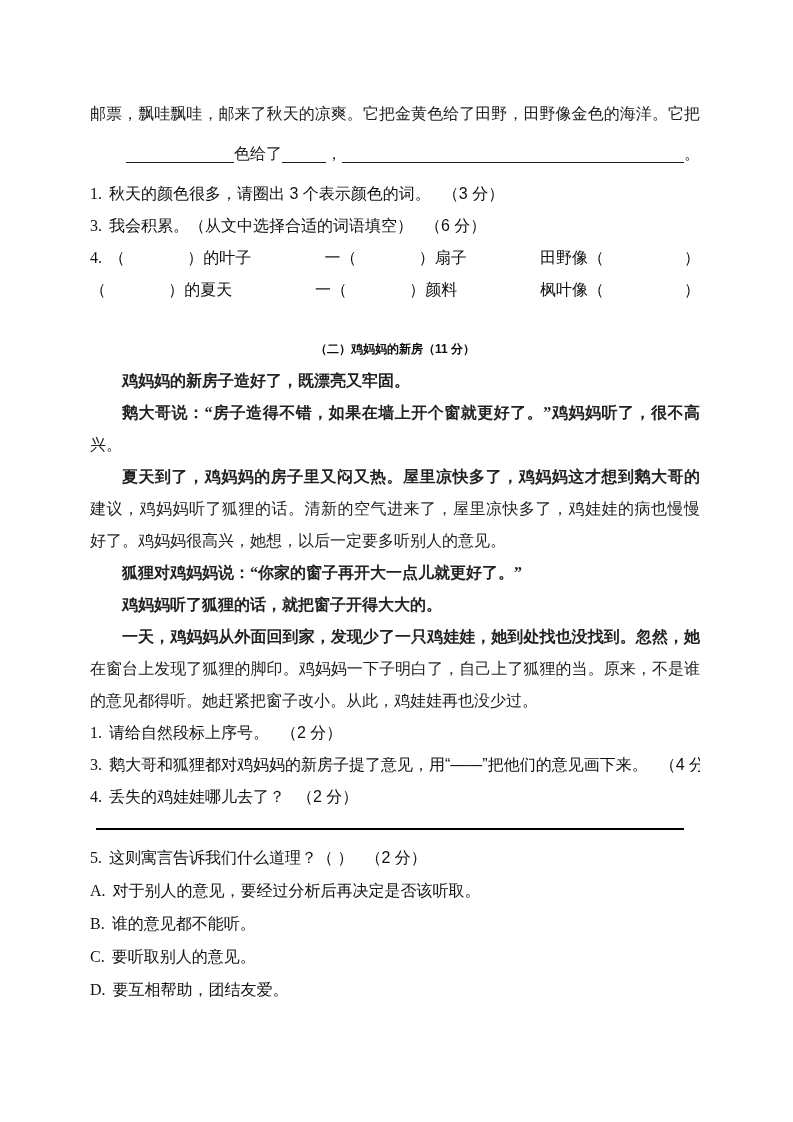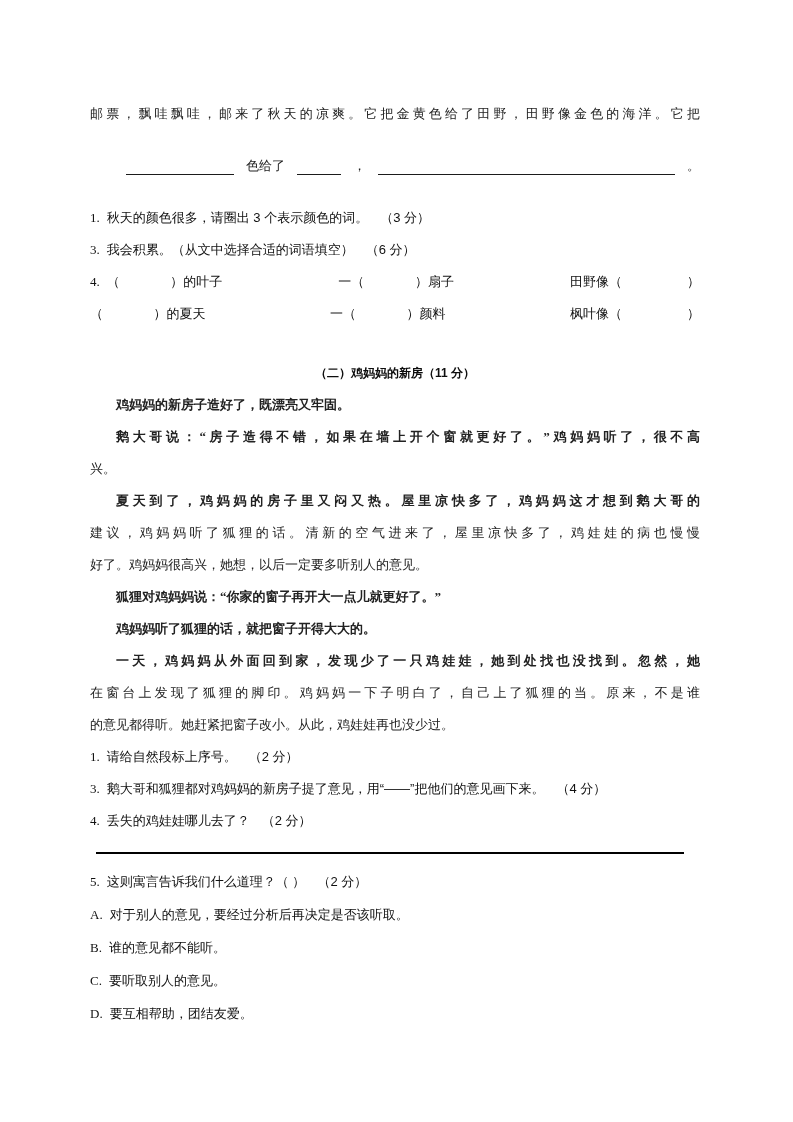--- a/index.html
+++ b/index.html
@@ -11,59 +11,59 @@
     overflow: hidden;
     color: #1b1b1b;
   }
   .content {
     position: absolute;
     left: 90px;
     top: 98px;
     width: 610px;
   }
   .line {
-    font-size: 13px;
+    font-size: 16px;
     line-height: 32px;
     min-height: 32px;
     white-space: pre-wrap;
     overflow: hidden;
   }
   .one { white-space: nowrap; }
   
   .kai { font-family: "Liberation Serif", "DejaVu Serif", serif; color: #222; }
   
   .hei { font-family: "Liberation Sans", "DejaVu Sans", sans-serif; color: #111; font-weight: 500; }
   .stretch { text-align: justify; text-align-last: justify; }
   .indent { text-indent: 2em; font-weight: bold; }
   .qnum {
     font-family: "Liberation Serif", "DejaVu Serif", serif;
     font-weight: normal;
     padding-right: 7px;
   }
   .score { padding-left: 12px; }
   
-  .fill-line { display: flex; padding-left: 36px; margin-top: 20px; gap: 12px; }
+  .fill-line { display: flex; padding-left: 36px; margin-top: 8px; }
   .blank {
     border-bottom: 1.4px solid #1b1b1b;
     align-self: flex-end;
     margin-bottom: 7px;
     height: 0;
   }
   .b1 { width: 108px; }
   .b2 { width: 44px; }
   .b3 { flex: 1; }
   
   .iblank {
     display: inline-block;
     border-bottom: 1.4px solid #111;
     vertical-align: baseline;
   }
   .ib-sm { width: 46px; }
   .ib-md { width: 54px; }
-  .q1-first { margin-top: 20px; }
+  .q1-first { margin-top: 8px; }
   
   .paren-row { display: flex; justify-content: space-between; white-space: pre; }
   .section-title {
     text-align: center;
     font-size: 12px;
     font-weight: bold;
     margin-top: 27px;
     font-family: "Liberation Sans", "DejaVu Sans", sans-serif;
     color: #0d0d0d;
   }

